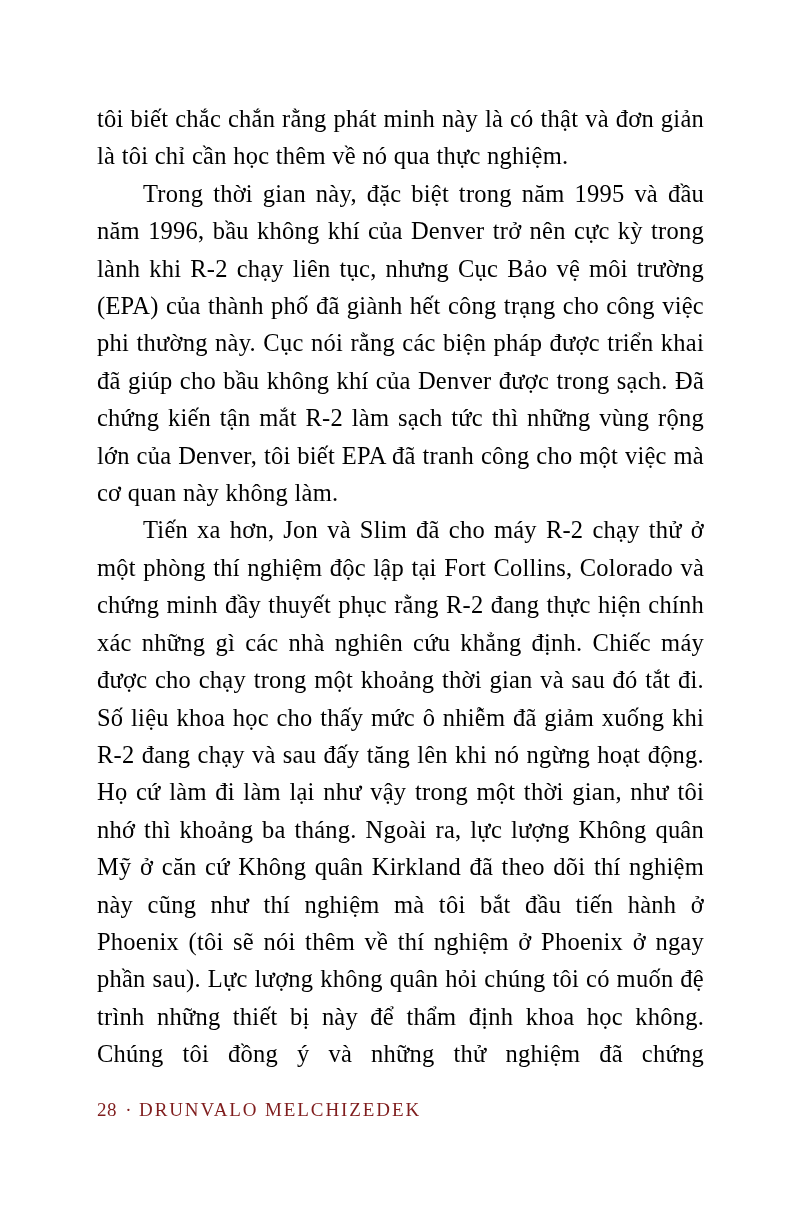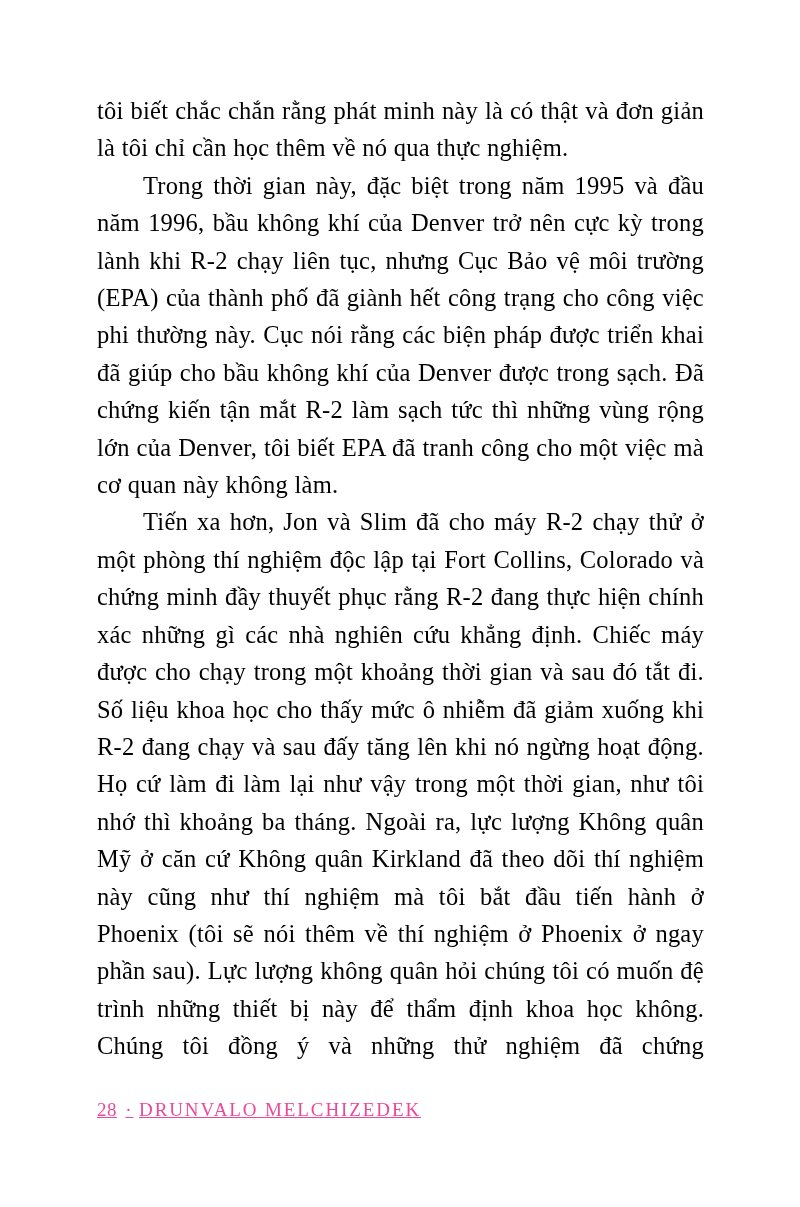--- a/index.html
+++ b/index.html
@@ -15,21 +15,21 @@
     position: relative;
     width: 800px;
     height: 1207px;
     background: #ffffff;
     overflow: hidden;
     box-sizing: border-box;
   }
   .text-block {
     position: absolute;
     left: 97px;
-    top: 92px;
+    top: 100px;
     width: 607px;
   }
   .para {
     margin: 0;
     font-size: 24.5px;
     line-height: 37.4px;
     text-align: justify;
     text-justify: inter-word;
     letter-spacing: 0.01em;
     word-spacing: 0.005em;
@@ -52,22 +52,21 @@
   }
   .footer {
     position: absolute;
     left: 97px;
     top: 1098px;
     width: 607px;
     font-size: 19px;
     line-height: 24px;
     letter-spacing: 0.09em;
     white-space: nowrap;
-    color: #ec4899;
-    text-decoration: underline;
+    color: #7f1d1d;
   }
   .footer .page-num {
     letter-spacing: 0.02em;
   }
   .footer .sep {
     padding: 0 0.30em 0 0.45em;
   }
   .footer .author {
     letter-spacing: 0.10em;
   }

